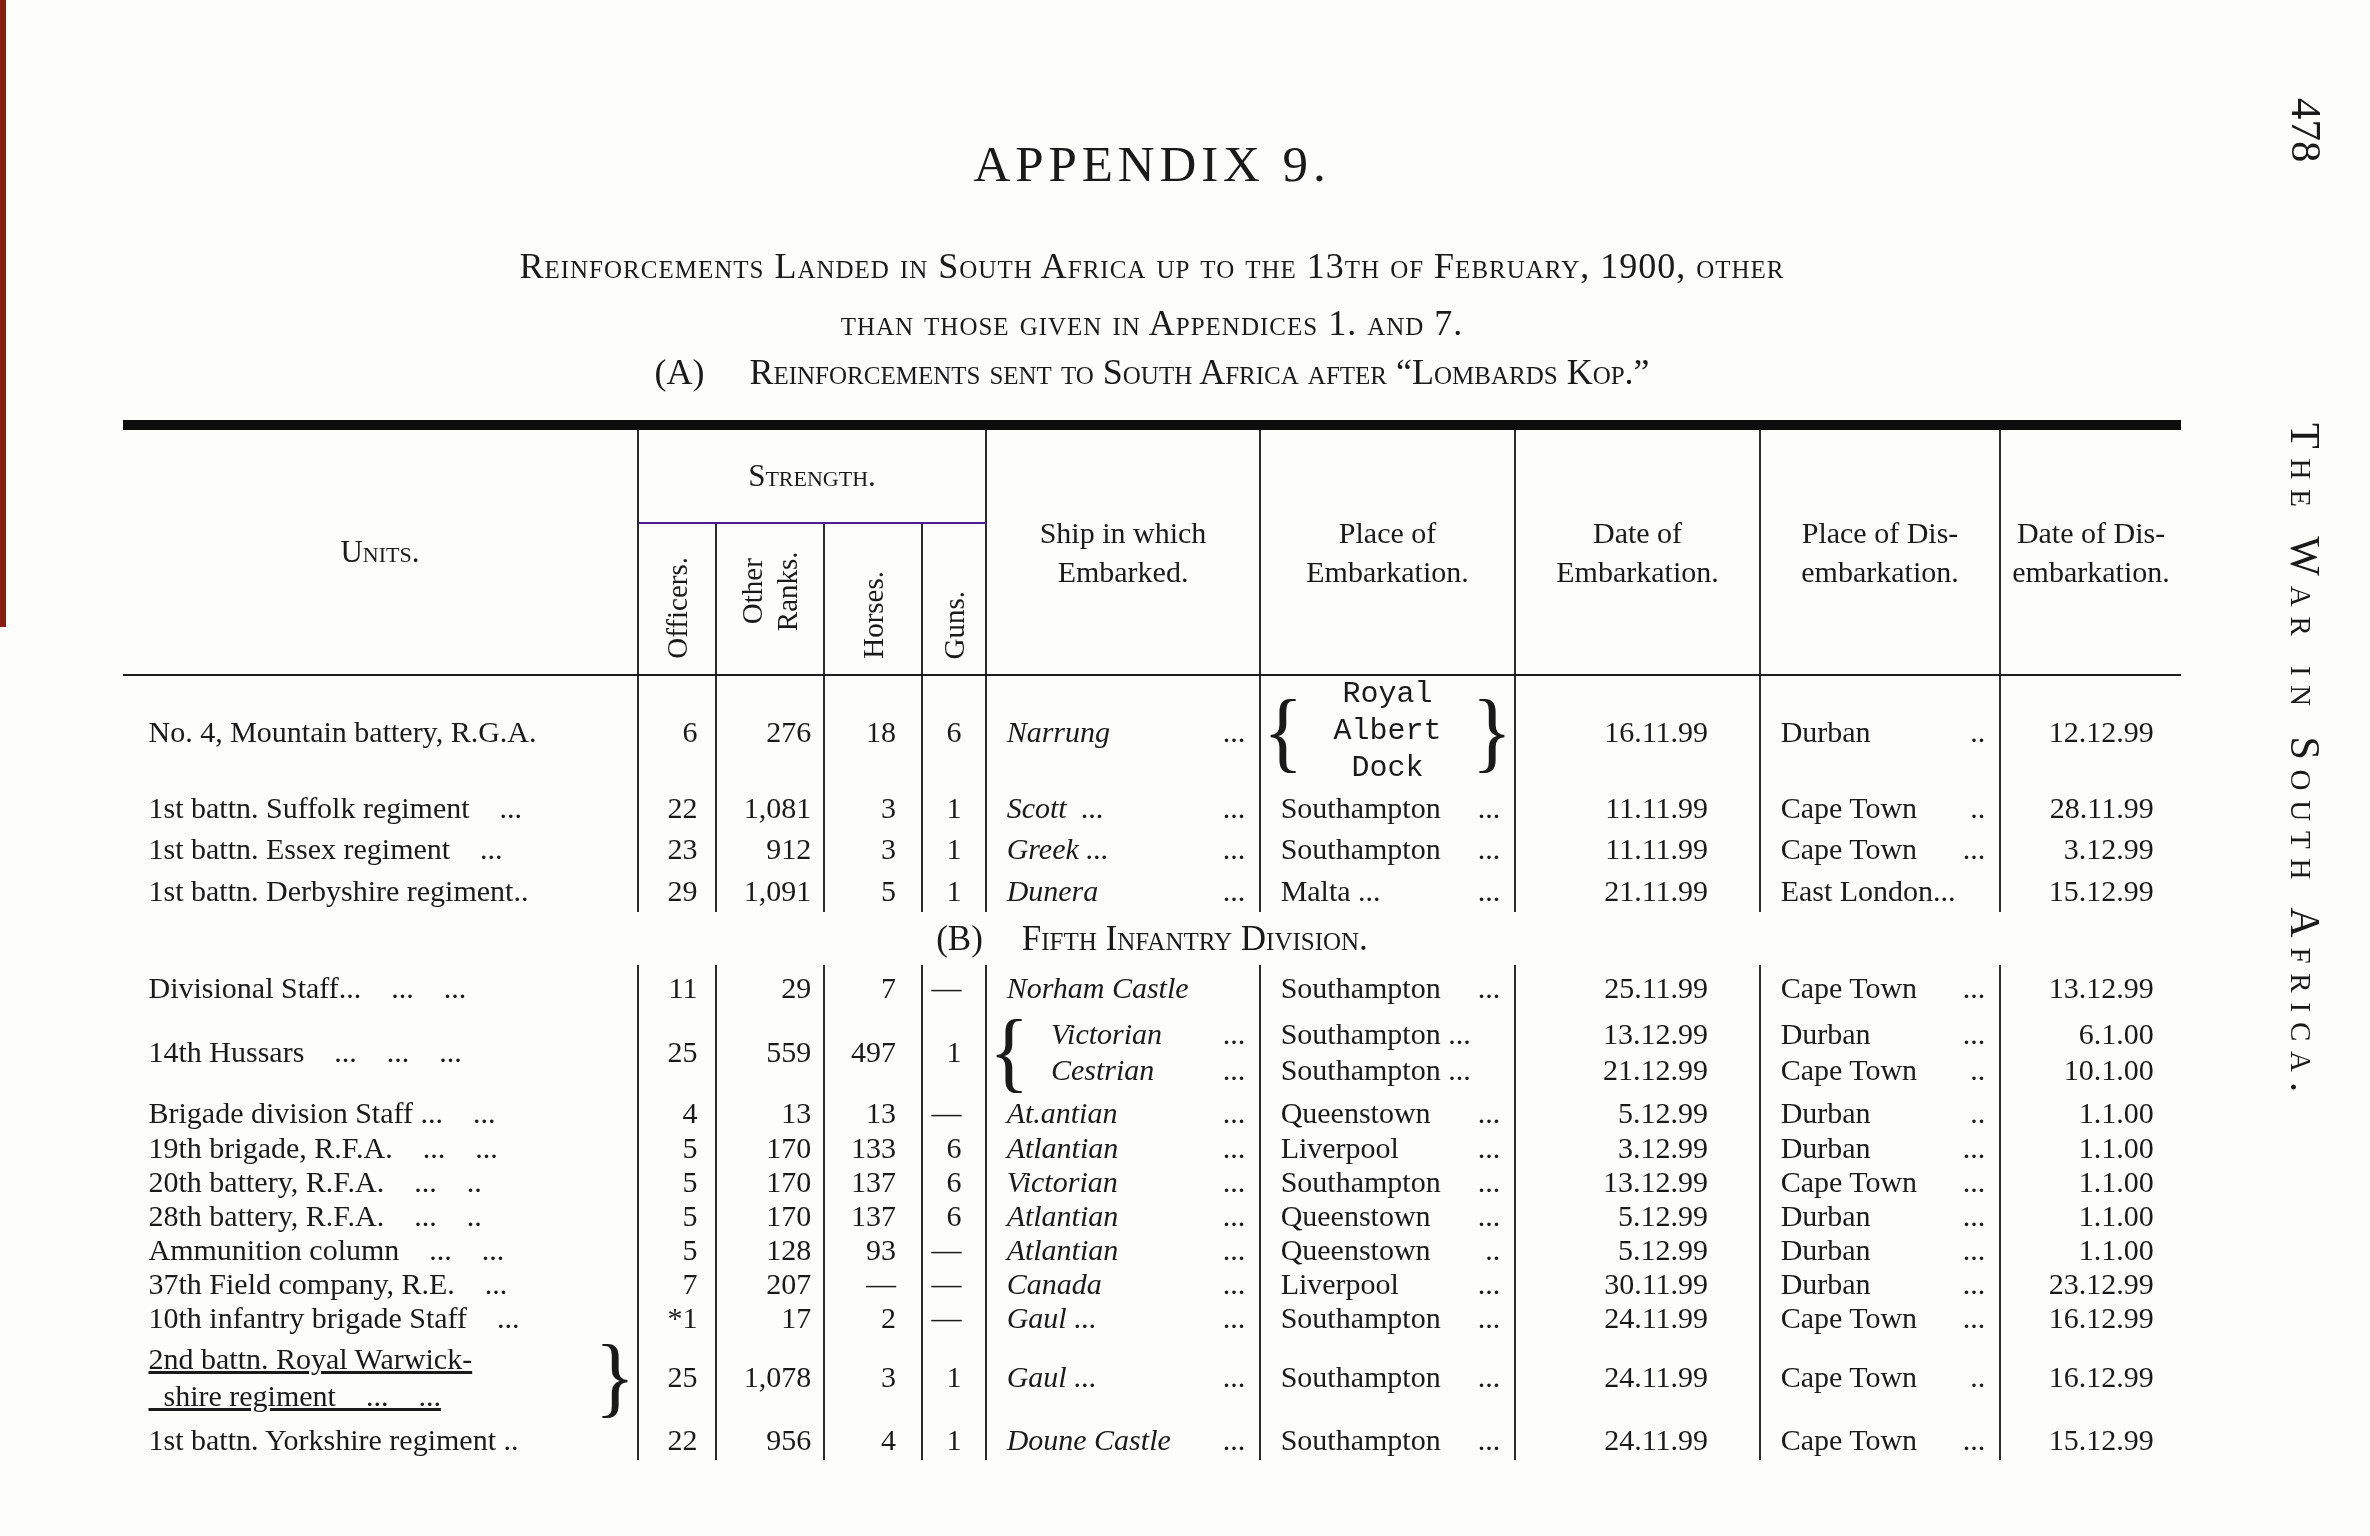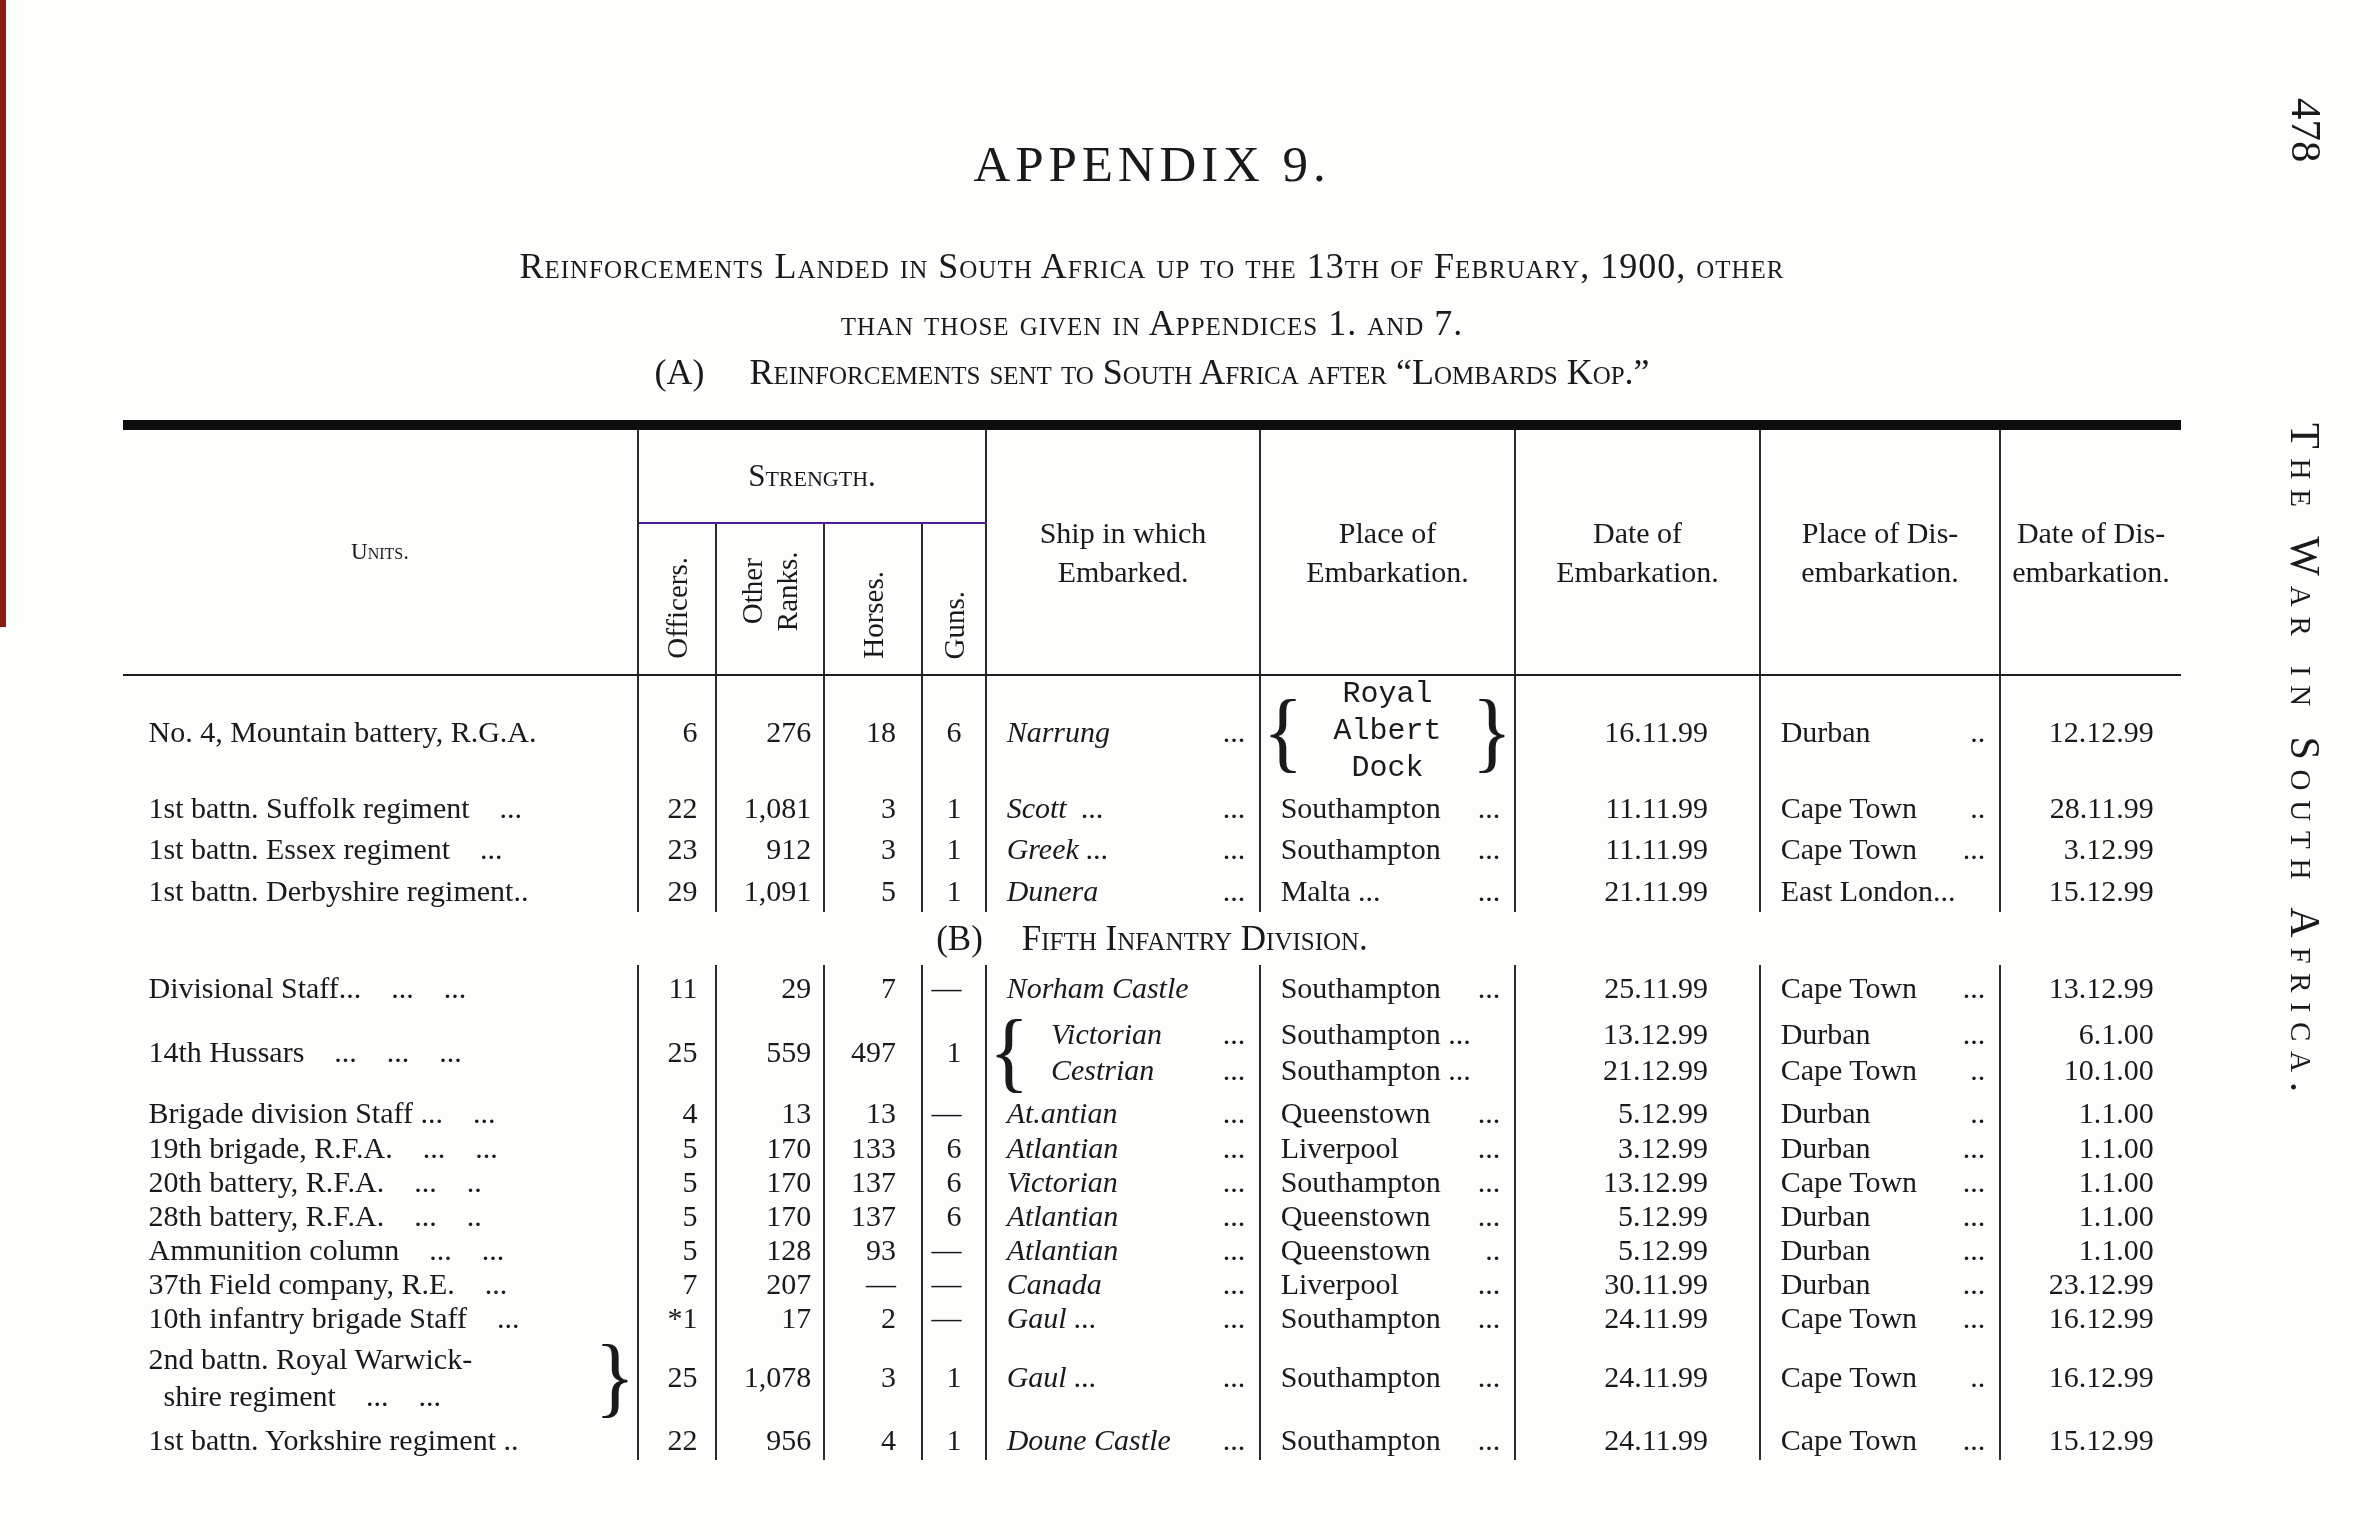--- a/index.html
+++ b/index.html
@@ -31,21 +31,21 @@
 
   table.apx {
     position: absolute; left: 123px; top: 420px; width: 2058px;
     border-collapse: collapse; table-layout: fixed;
     border-top: 10.8px solid #0d0d0d; font-size: 30px;
   }
   th, td { padding: 0; font-weight: normal; vertical-align: middle; }
   .br { border-right: 2px solid #2b2b2b; }
 
   tr.h1 th { height: 98px; }
-  th.units { font-variant: small-caps; font-size: 23px; }
+  th.units { font-variant: small-caps; font-size: 31px; }
   th.strength { font-variant: small-caps; font-size: 31px; border-bottom: 2px solid #4c1d95; }
   th.colhead { white-space: pre-line; font-size: 30px; line-height: 39px; }
   tr.h2 th { height: 145px; vertical-align: bottom; text-align: center; padding-bottom: 7.8px; }
   tr.h2 th, th.units, th.colhead { border-bottom: 2.9px solid #1d1d1d; }
   .rot {
     display: inline-block; writing-mode: vertical-rl; transform: rotate(180deg);
     font-size: 29px; line-height: 35px;
   }
 
   td.u { text-align: left; padding-left: 25.5px; }
@@ -58,21 +58,21 @@
 
   .pair { display: flex; justify-content: space-between; align-items: baseline; padding: 0 13.7px 0 19.6px; }
   .ship-name { font-style: italic; }
   .stack { display: flex; flex-direction: column; gap: 2px; width: 100%; }
   .dline  { text-align: right; padding-right: 51px; }
   .ddline { text-align: right; padding-right: 27.4px; }
 
   .bgroup { display: flex; align-items: center; }
   .brace { font-size: 84px; line-height: 1; transform: scaleY(1.05); padding: 0 2px; }
   .btext { white-space: pre-line; text-align: center; line-height: 37px; flex: 1; font-family: Liberation Mono, monospace; }
-  .unit2 { white-space: pre-line; line-height: 37px; flex: 1; }
+  .unit2 { white-space: pre-line; line-height: 37px; flex: 1; text-decoration: underline; }
   td.u .bgroup { padding-left: 0; }
 
   tr.b-head td { text-align: center; font-size: 35px; }
   tr.b-head .lbl { margin-right: 39px; }
 
   .footnote {
     position: absolute; left: 123px; top: 1421px; width: 2058px;
     text-align: center; font-size: 30px; padding-right: 294px;
   }
 

